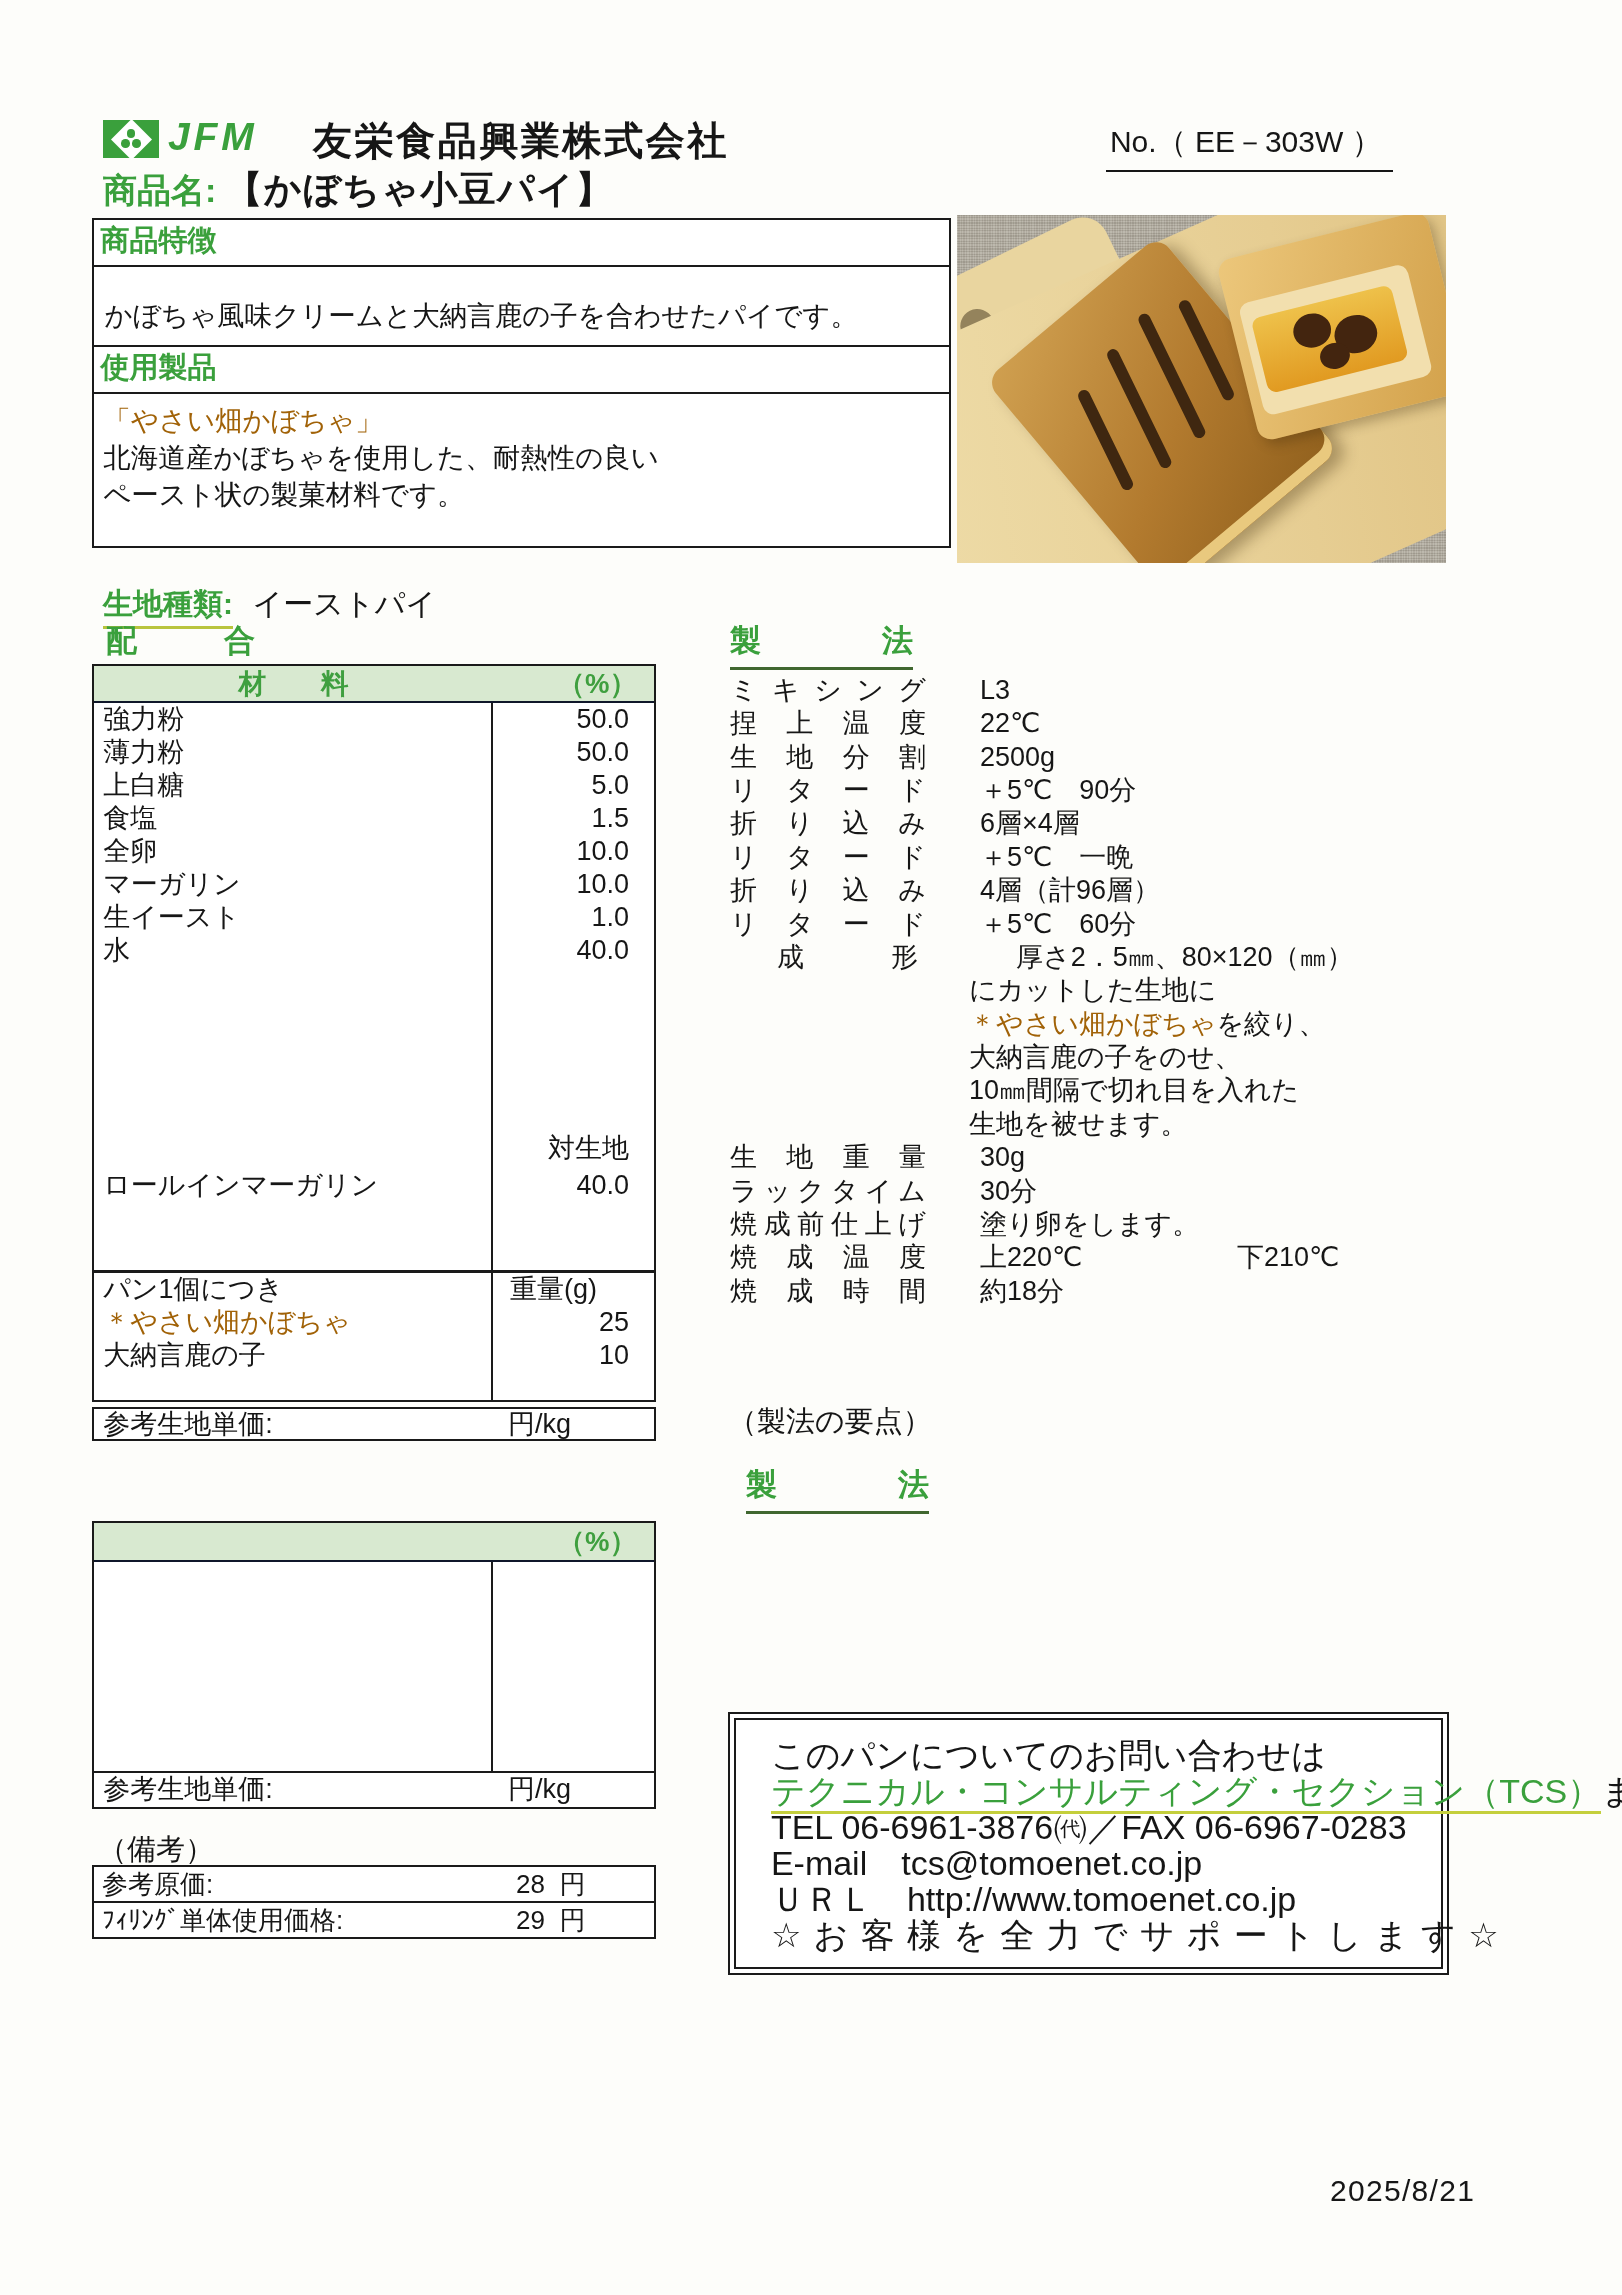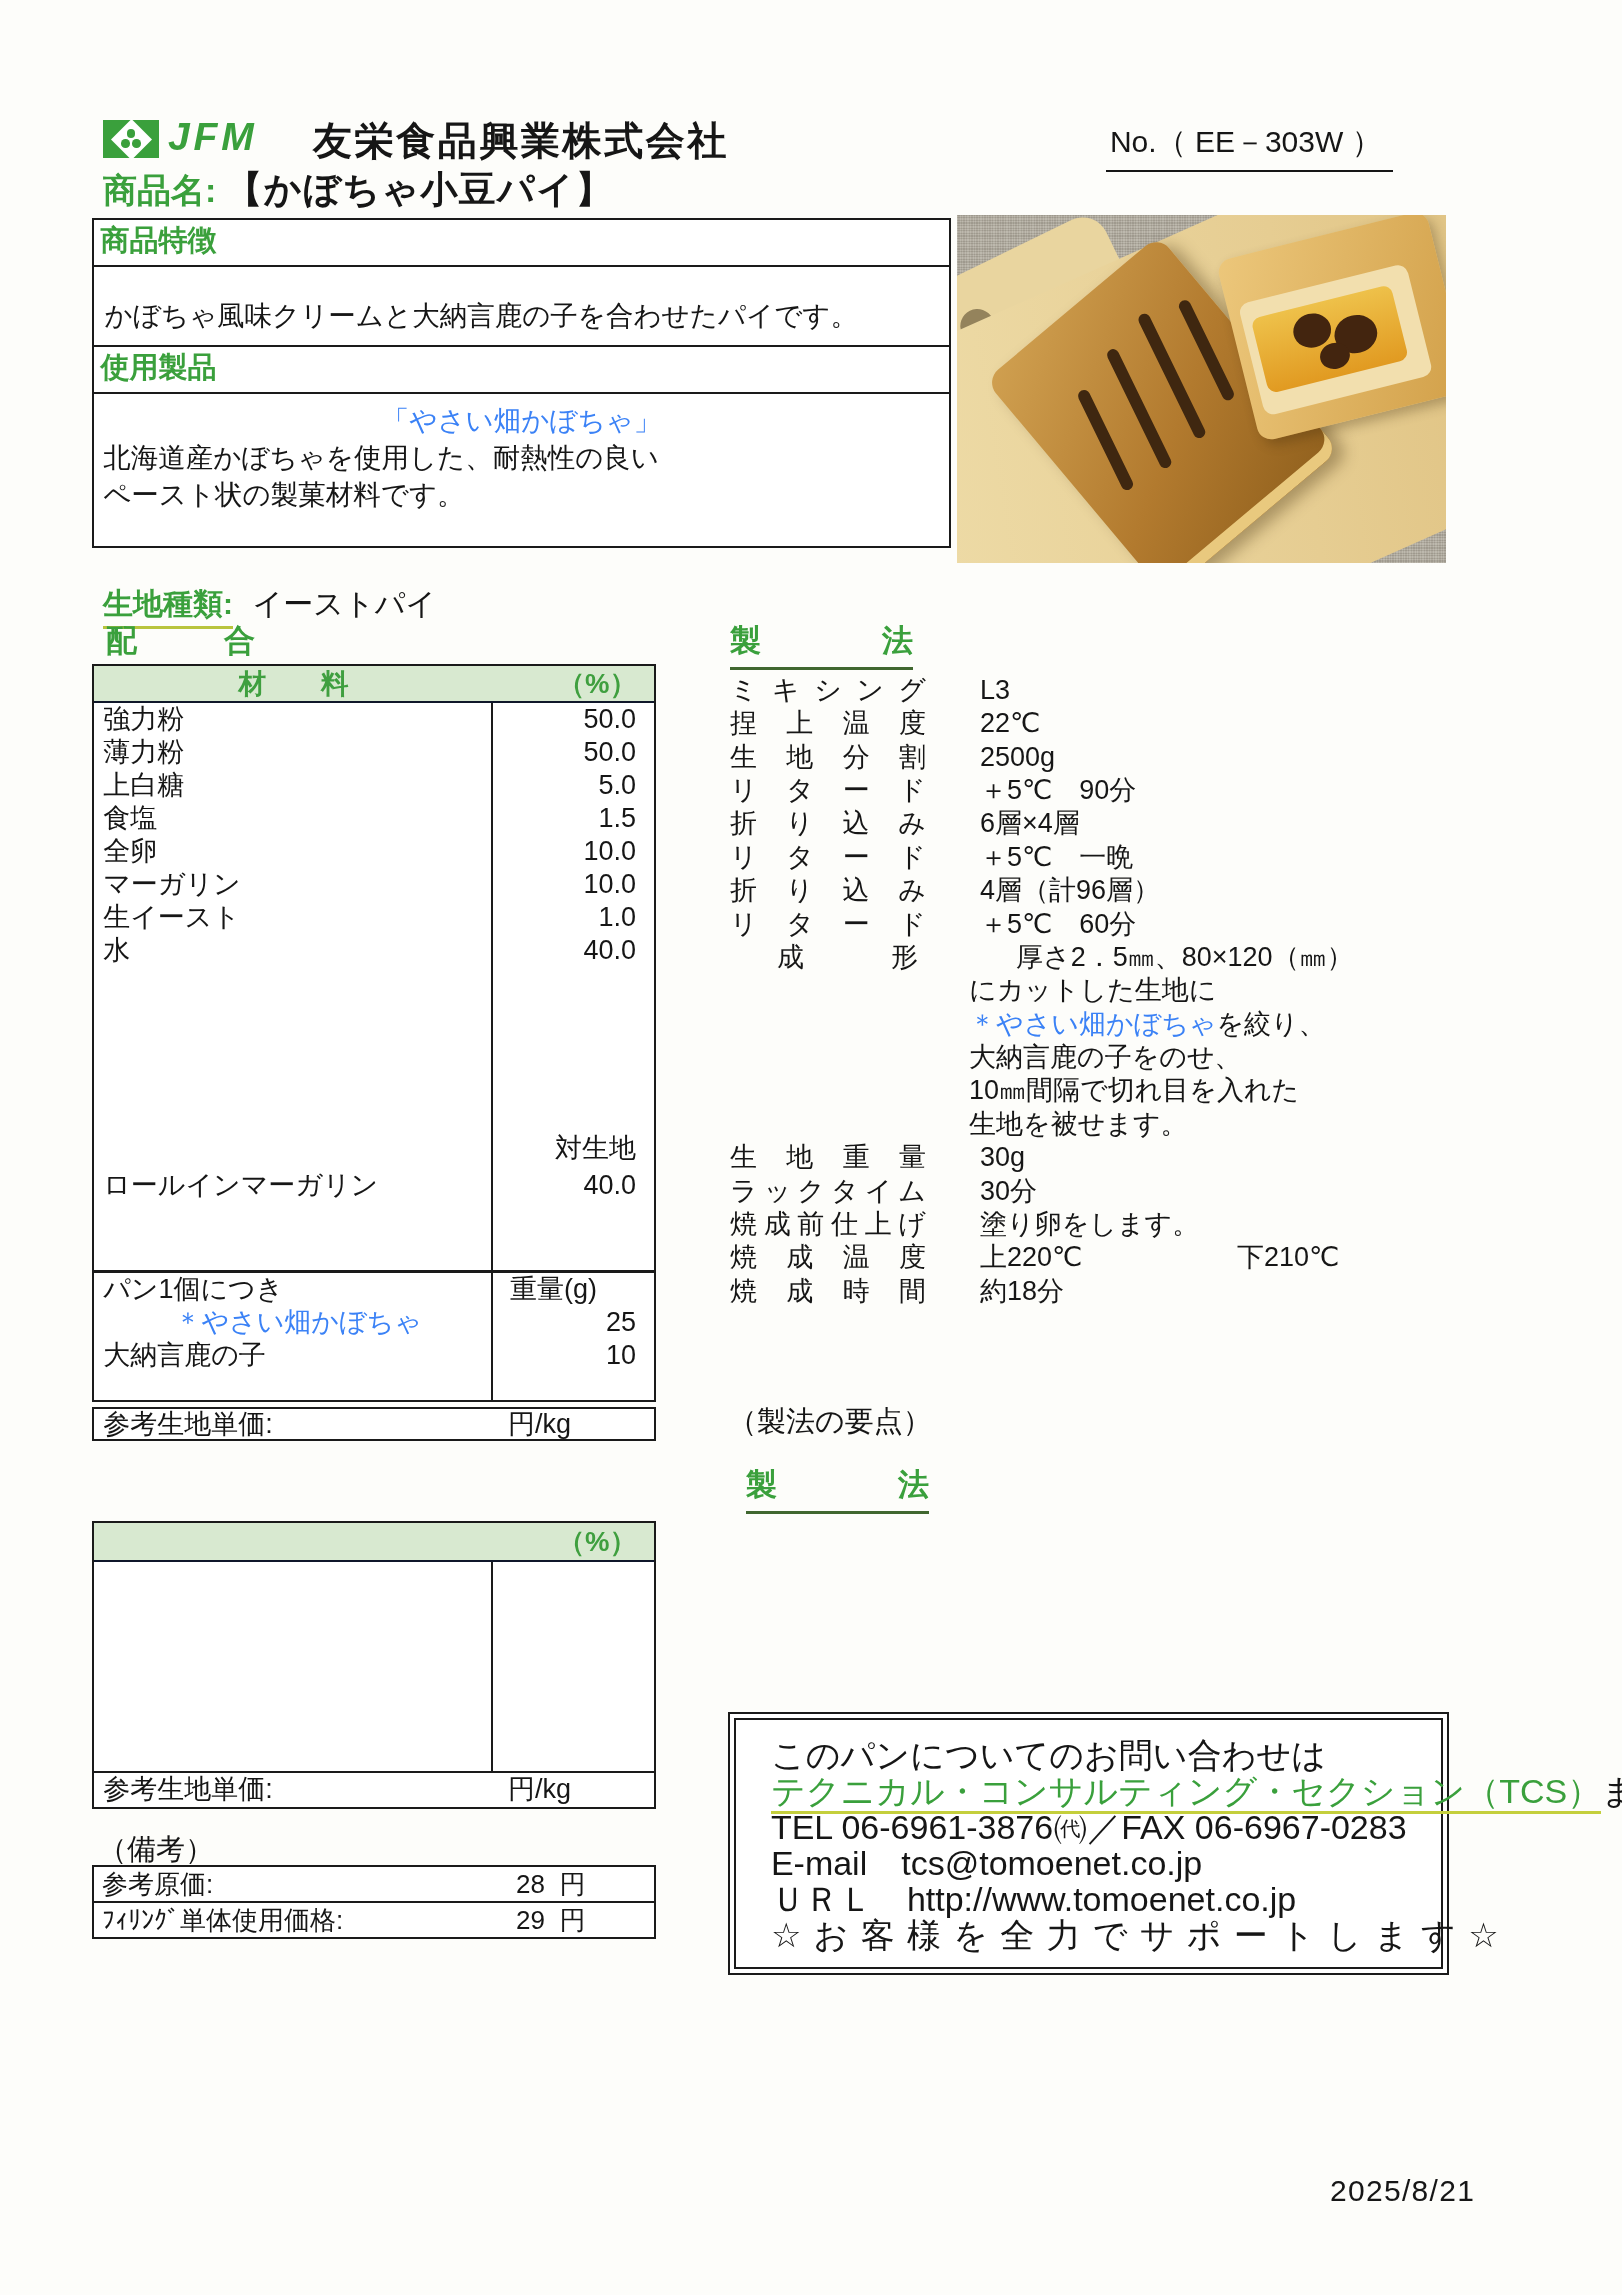--- a/index.html
+++ b/index.html
@@ -15,39 +15,39 @@
   .docno{position:absolute;left:1106px;top:122px;font-size:30px;border-bottom:2.6px solid #161616;padding:0 11.8px 6.5px 3.9px;}
   .product-line{position:absolute;left:103px;top:160px;display:flex;align-items:baseline;}
   .product-label{font-size:34px;font-weight:700;color:#3aa03c;margin-top:8px;}
   .product-name{font-size:37px;font-weight:700;margin-left:9.2px;letter-spacing:1.3px;}
 
   
   .infobox{position:absolute;border:2px solid #1a1a1a;background:#fff;box-sizing:border-box;}
   .infobox-title{font-size:29px;font-weight:700;color:#3aa03c;padding:1.3px 6.5px 3.9px;border-bottom:2px solid #1a1a1a;}
   .infobox-body{padding:31px 10.5px 0;font-size:27.5px;}
   .usedbox-body{padding:7.9px 9.2px 0;font-size:27.5px;line-height:37px;}
-  .red{color:#3b82f6;text-align:center;}
+  .red{color:#a16207;}
 
   
   .doughtype{position:absolute;left:103px;top:584px;font-size:30px;display:flex;align-items:baseline;}
   .doughtype-label{color:#3aa03c;font-weight:700;border-bottom:3.9px solid #b9c43d;padding-bottom:1.3px;}
   .doughtype-value{margin-left:19.6px;color:#161616;}
   .section-title{position:absolute;color:#3aa03c;font-size:31px;font-weight:700;
       text-align:justify;text-align-last:justify;border-bottom:3.9px solid #40672f;padding-bottom:5.2px;}
 
   
   .tbl{position:absolute;border:2px solid #1a1a1a;background:#fff;box-sizing:border-box;}
   .vline{position:absolute;left:397px;top:0;width:2px;background:#1a1a1a;}
   .t-head{height:35px;background:#d8e9d0;border-bottom:2px solid #0f172a;display:flex;align-items:center;position:relative;}
   .t-head .hc1{width:399px;text-align:center;color:#3f9f3f;font-size:27.5px;font-weight:700;}
   .t-head .hc2{flex:1;text-align:right;padding-right:17px;color:#3f9f3f;font-size:27.5px;font-weight:700;}
   .t-body{position:relative;}
   .t-row{display:flex;height:33px;line-height:33px;font-size:27px;}
   .t-name{width:399px;padding-left:9.2px;box-sizing:border-box;white-space:nowrap;}
-  .t-val{flex:1;text-align:right;padding-right:18px;}
+  .t-val{flex:1;text-align:right;padding-right:25px;}
   .t-sub{border-top:3.9px solid #1a1a1a;position:relative;}
   .unitbar{position:absolute;border:2px solid #1a1a1a;background:#fff;box-sizing:border-box;
       height:34px;line-height:30px;font-size:27px;}
   .unitbar .ulabel{padding-left:9.2px;}
   .unitbar .uunit{position:absolute;left:414px;top:0;}
 
   
   .m-line{position:absolute;left:730px;display:flex;font-size:27px;height:33px;line-height:33px;white-space:nowrap;}
   .m-label{display:inline-block;width:196px;text-align:justify;text-align-last:justify;}
   .m-label-inset{display:inline-block;width:141px;margin-left:47px;text-align:justify;text-align-last:justify;}

